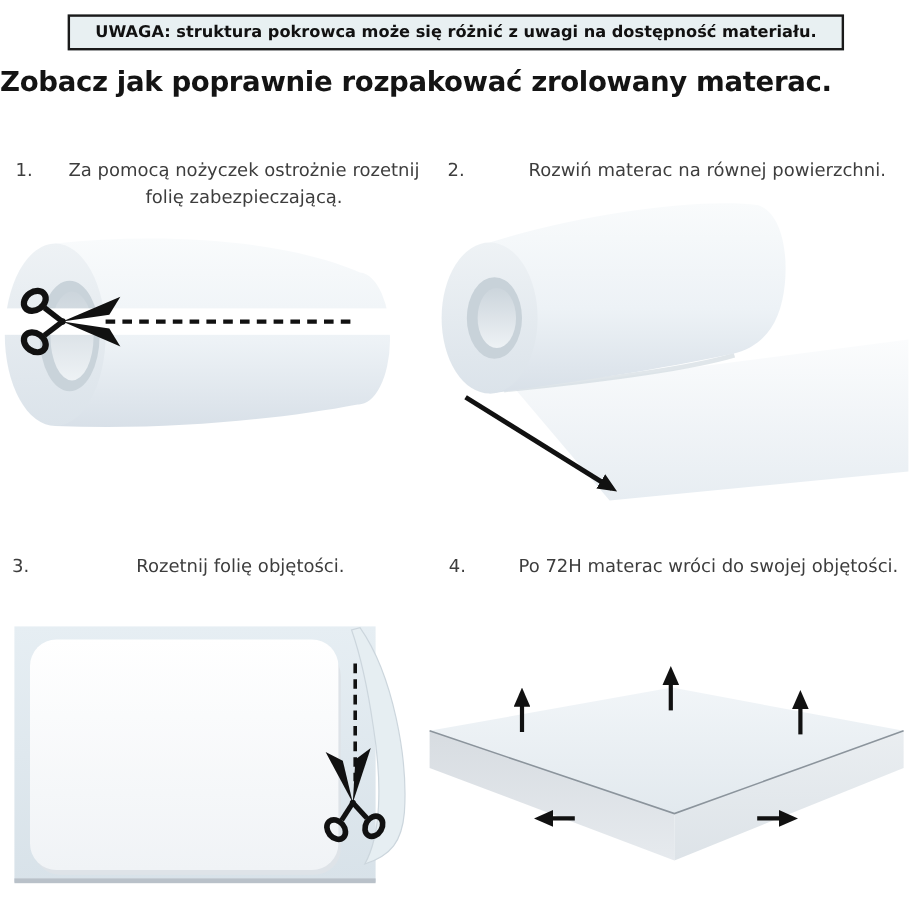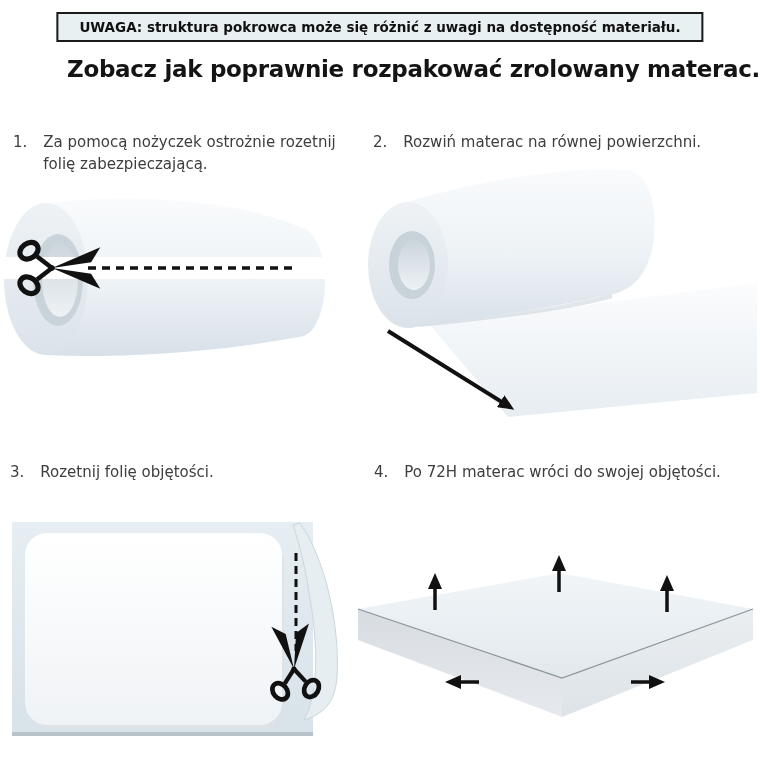--- a/index.html
+++ b/index.html
@@ -15,28 +15,28 @@
     -webkit-font-smoothing:antialiased;
   }
   .banner{
     position:absolute;top:12px;left:50%;transform:translateX(-50%);
     background:var(--banner-bg);border:2px solid var(--banner-border);
     padding:5px 21px;white-space:nowrap;
     font-size:13.5px;font-weight:bold;color:var(--banner-text);
   }
   .title{
     position:absolute;top:56px;left:0;width:760px;margin:0;
-    text-align:right;font-size:23px;font-weight:bold;letter-spacing:-0.3px;
+    text-align:left;font-size:23px;font-weight:bold;letter-spacing:-0.3px;
     color:var(--title-text);
   }
   .step{
     position:absolute;display:flex;gap:16px;
     font-size:15px;line-height:1.47;color:var(--step-text);
   }
-  .step .txt{display:block;}
+  .step .txt{display:block;text-align:center;}
   #step1{left:13px;top:131px;}  #step1 .txt{width:320px;}
   #step2{left:373px;top:131px;} #step2 .txt{width:372px;}
   #step3{left:10px;top:461px;}  #step3 .txt{width:320px;}
   #step4{left:374px;top:461px;} #step4 .txt{width:372px;}
   .illus{position:absolute;}
   #illus1{left:0;top:185px;}
   #illus2{left:360px;top:165px;}
   #illus3{left:0;top:505px;}
   #illus4{left:355px;top:530px;}
 </style>

